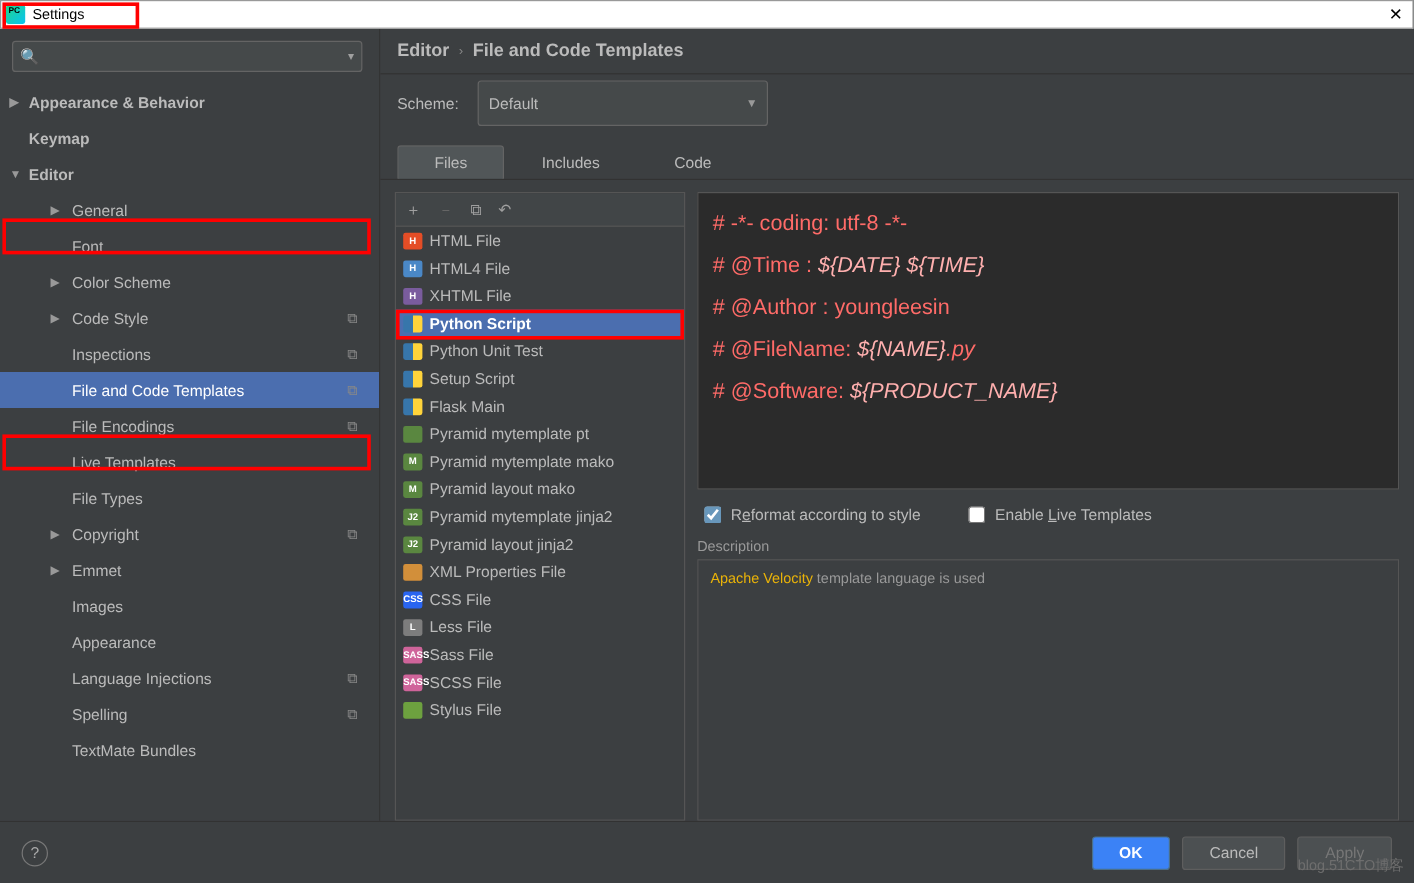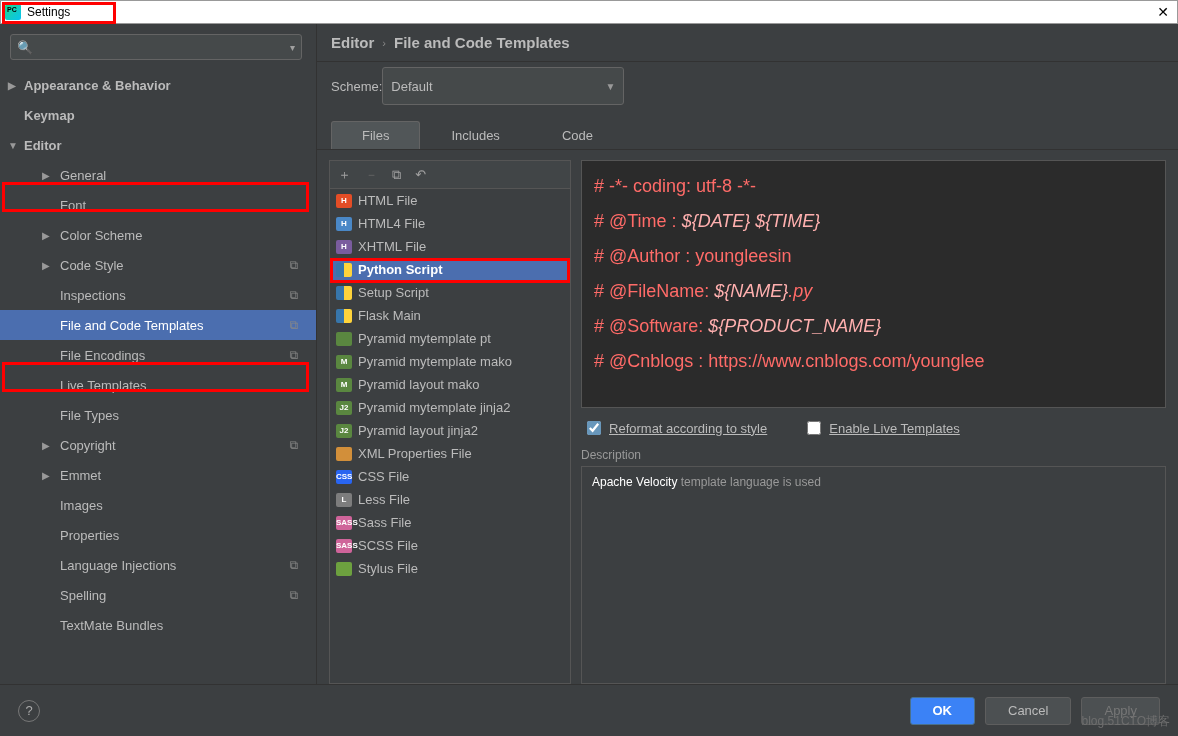--- a/index.html
+++ b/index.html
@@ -28,21 +28,21 @@
 .tree-item.top .arrow { left: 8px; width: 12px; }
 .tree-item .badge { position: absolute; right: 18px; color: #888; font-size: 12px; }
 .redbox-editor { position: absolute; left: 2px; top: 116px; width: 307px; height: 30px; border: 3px solid #ff0000; pointer-events: none; z-index: 5; }
 .redbox-fct { position: absolute; left: 2px; top: 296px; width: 307px; height: 30px; border: 3px solid #ff0000; pointer-events: none; z-index: 5; }
 
 .main { flex: 1; display: flex; flex-direction: column; background: #3c3f41; }
 .breadcrumb { height: 38px; display: flex; align-items: center; padding-left: 14px; border-bottom: 1px solid #323232; font-size: 15px; }
 .breadcrumb b { color: #bbbbbb; font-weight: bold; }
 .breadcrumb .sep { margin: 0 8px; color: #888; font-size: 11px; }
 
-.scheme-row { height: 48px; display: flex; align-items: center; padding-left: 14px; }
+.scheme-row { height: 48px; display: flex; align-items: center; padding-left: 14px; gap: 16px; }
 .scheme-row label { color: #bbbbbb; }
 .scheme-select { width: 242px; height: 38px; background: #45494a; border: 1px solid #646464; border-radius: 3px; display: flex; align-items: center; padding: 0 8px; color: #bbbbbb; }
 .scheme-select .dd { margin-left: auto; color: #999; font-size: 10px; }
 
 .tabs-row { display: flex; height: 30px; border-bottom: 1px solid #323232; padding-left: 14px; align-items: flex-end; margin-top: 10px; }
 .tab { padding: 6px 30px; color: #bbbbbb; border: 1px solid transparent; border-bottom: none; cursor: pointer; font-size: 13px; }
 .tab.active { background: #515658; border-color: #646464; border-radius: 3px 3px 0 0; }
 
 .files-area { flex: 1; display: flex; padding: 10px 12px 0 12px; gap: 10px; overflow: hidden; }
 .file-panel { width: 242px; background: #3c3f41; border: 1px solid #555; display: flex; flex-direction: column; overflow: hidden; }
@@ -57,27 +57,27 @@
 .ic-less{background:#7d7d7d;} .ic-sass{background:#cf649a;} .ic-scss{background:#cf649a;} .ic-stylus{background:#6da13f;}
 .redbox-ps { position: absolute; left: 0px; top: 69px; width: 240px; height: 25px; border: 3px solid #ff0000; pointer-events: none; z-index: 5; }
 
 .right-panel { flex: 1; display: flex; flex-direction: column; overflow: hidden; }
 .code-editor { height: 248px; background: #2b2b2b; border: 1px solid #555; padding: 8px 12px; font-family: "Courier New", monospace; font-size: 18px; line-height: 35px; overflow: hidden; white-space: nowrap; }
 .code-editor .c1 { color: #ff6b68; }
 .code-editor .c2 { color: #ff6b68; font-style: italic; }
 .code-editor .c3 { color: #ffb0af; font-style: italic; }
 
 .check-row { height: 40px; display: flex; align-items: center; gap: 40px; padding-left: 6px; }
-.check-row .cb { display: flex; align-items: center; gap: 8px; color: #bbbbbb; text-decoration: underline; }
+.check-row .cb { display: flex; align-items: flex-end; gap: 8px; color: #bbbbbb; }
 .check-row input[type=checkbox]{ width: 14px; height: 14px; accent-color: #6897bb; }
 .check-row .u { text-decoration: underline; }
 
 .desc-label { color: #999; font-size: 12px; margin-bottom: 4px; }
 .desc-box { flex: 1; border: 1px solid #555; background: #3c3f41; padding: 8px 10px; font-size: 12px; color: #999; overflow: auto; min-height: 110px; }
-.desc-box .link { color: #ffffff; }
+.desc-box .link { color: #eab308; }
 
 .footer { height: 52px; border-top: 1px solid #323232; display: flex; align-items: center; padding: 0 18px; background: #3c3f41; }
 .help-btn { width: 22px; height: 22px; border: 1px solid #777; border-radius: 50%; color: #aaa; text-align: center; line-height: 20px; cursor: pointer; }
 .footer .spacer { flex: 1; }
 .footer button { height: 28px; padding: 0 22px; margin-left: 10px; border-radius: 3px; border: 1px solid #5e5e5e; background: #4c5052; color: #bbbbbb; cursor: pointer; font-size: 13px; }
 .footer button.primary { background: #3b82f6; border-color: #4a708b; color: #fff; font-weight: bold; }
 .footer button.disabled { color: #777; }
 .watermark { position: absolute; right: 8px; bottom: 6px; color: #6e6e6e; font-size: 12px; pointer-events: none; }
 
 ::-webkit-scrollbar { width: 10px; }
@@ -156,21 +156,21 @@
           <span class="badge">⧉</span>
         </div>
         <div class="tree-item sub">
           <span class="arrow">▶</span>
           <span>Emmet</span>
         </div>
         <div class="tree-item sub">
           <span>Images</span>
         </div>
         <div class="tree-item sub">
-          <span>Properties</span>
+          <span>Appearance</span>
         </div>
         <div class="tree-item sub">
           <span>Language Injections</span>
           <span class="badge">⧉</span>
         </div>
         <div class="tree-item sub">
           <span>Spelling</span>
           <span class="badge">⧉</span>
         </div>
         <div class="tree-item sub">
@@ -219,20 +219,24 @@
             <div class="file-item">
               <span class="fi-icon ic-xhtml">H</span>
               <span>XHTML File</span>
             </div>
             <div class="file-item selected">
               <span class="fi-icon ic-py"></span>
               <span>Python Script</span>
             </div>
             <div class="file-item">
               <span class="fi-icon ic-py"></span>
+              <span>Python Unit Test</span>
+            </div>
+            <div class="file-item">
+              <span class="fi-icon ic-py"></span>
               <span>Setup Script</span>
             </div>
             <div class="file-item">
               <span class="fi-icon ic-py"></span>
               <span>Flask Main</span>
             </div>
             <div class="file-item">
               <span class="fi-icon ic-j2"></span>
               <span>Pyramid mytemplate pt</span>
             </div>
@@ -279,21 +283,20 @@
           </div>
       </div>
 
       <div class="right-panel">
         <div class="code-editor">
           <div><span class="c1"># -*- coding: utf-8 -*-</span></div>
           <div><span class="c1"># @Time    :</span><span class="c3"> ${DATE} ${TIME}</span></div>
           <div><span class="c1"># @Author  : youngleesin</span></div>
           <div><span class="c1"># @FileName:</span><span class="c3"> ${NAME}</span><span class="c2">.py</span></div>
           <div><span class="c1"># @Software:</span><span class="c3"> ${PRODUCT_NAME}</span></div>
-          <div><span class="c1"># @Cnblogs : https://www.cnblogs.com/younglee</span></div>
         </div>
         <div class="check-row">
           <label class="cb">
             <input type="checkbox" checked="" style="">
             <span><span>R</span><span class="u">e</span><span>format according to style</span></span>
           </label>
           <label class="cb">
             <input type="checkbox" style="">
             <span><span>Enable </span><span class="u">L</span><span>ive Templates</span></span>
           </label>

